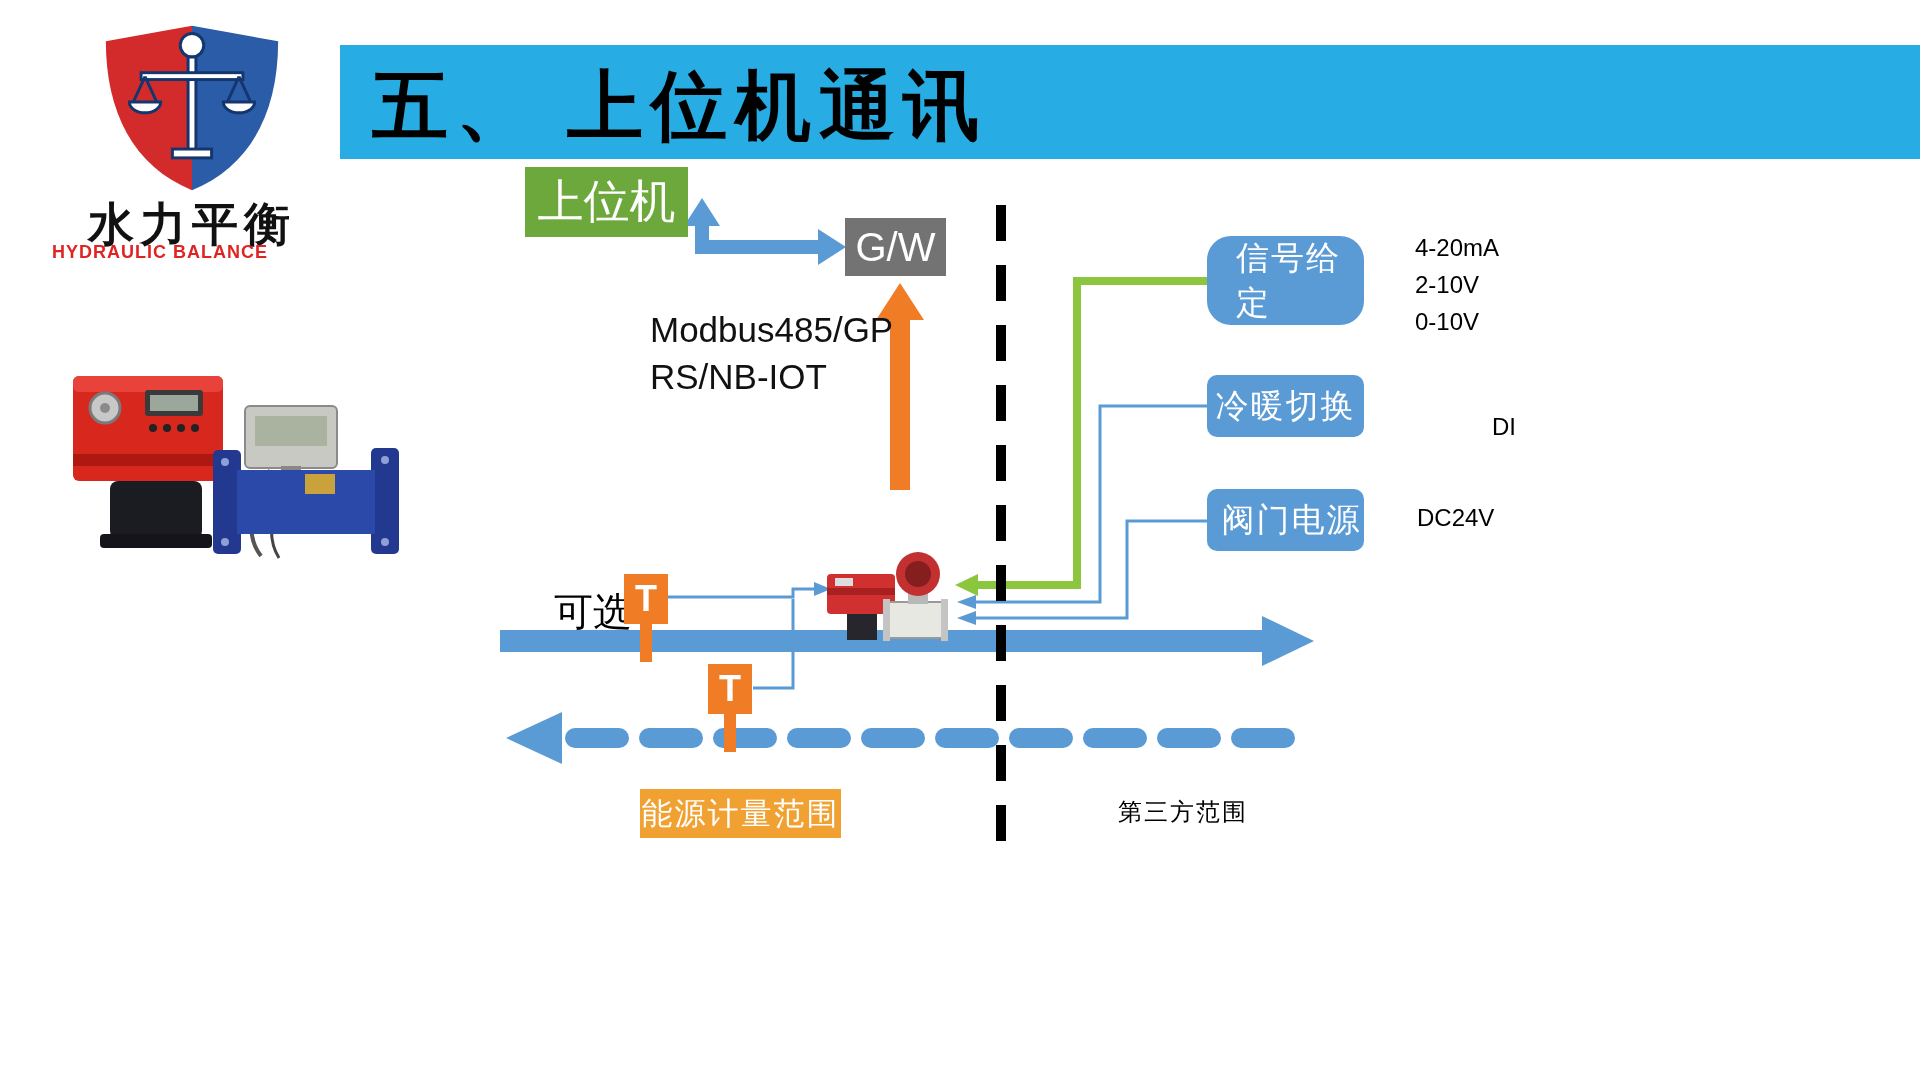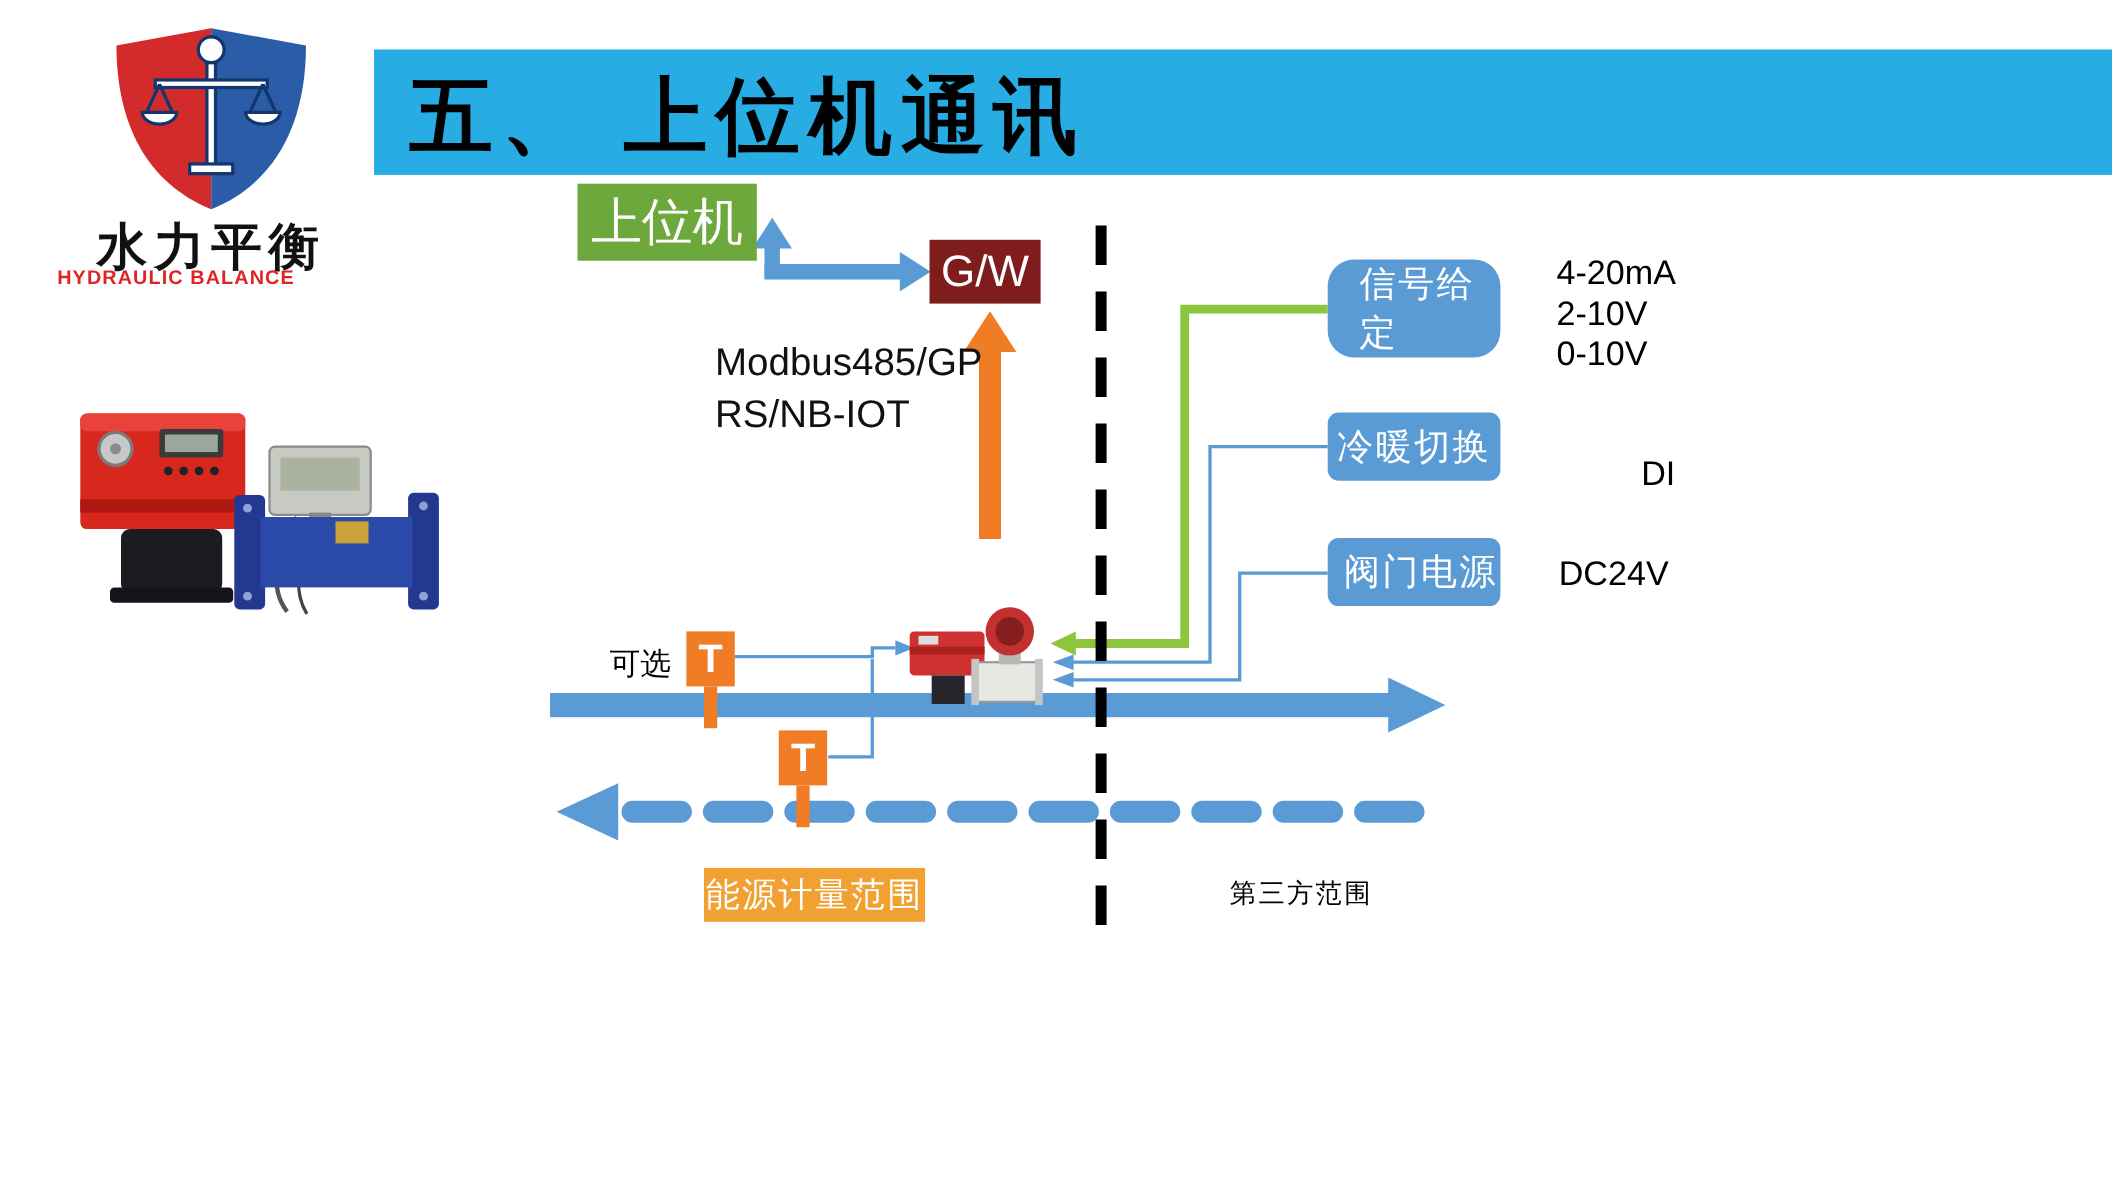--- a/index.html
+++ b/index.html
@@ -27,44 +27,44 @@
     font-family:"Liberation Sans","DejaVu Sans",sans-serif;
   }
   .logo-en {
     left:52px; top:242px; width:280px; text-align:left; z-index:2;
     font-weight:700; font-size:18px; letter-spacing:1px; color:#E02424;
   }
 
   
   .host-box { left:525px; top:167px; width:163px; height:70px; background:#6CA83C; color:#fff;
     font-family:"Liberation Serif","DejaVu Serif",serif; font-size:46px; z-index:2; }
-  .gw-box { left:845px; top:218px; width:101px; height:58px; background:#7f1d1d; color:#fff;
+  .gw-box { left:845px; top:218px; width:101px; height:58px; background:#737373; color:#fff;
     font-size:40px; z-index:2; }
   .protocol { left:650px; top:306px; font-size:35px; line-height:47px; color:#111; z-index:2; }
 
   .blue-node { background:#5B9BD5; color:#fff; z-index:2;
     font-family:"Liberation Serif","DejaVu Serif",serif; font-size:33px; letter-spacing:2px; }
   .node-signal { left:1207px; top:236px; width:157px; height:89px; border-radius:24px;padding-left:29px; }
   .node-mode   { left:1207px; top:375px; width:157px; height:62px; border-radius:10px; }
   .node-valvep { left:1207px; top:489px; width:157px; height:62px; border-radius:10px;padding-left:12px; }
 
-  .io-label { color:#000; font-size:31px; z-index:2; }
+  .io-label { color:#000; font-size:24px; z-index:2; }
   .signal-values { left:1415px; top:229px; line-height:37px; }
   .di-label    { left:1492px; top:389px;margin-top:24px; }
   .dc24v-label { left:1417px; top:504px; }
 
   
   .t-box { width:44px; height:50px; background:#F07D26; color:#fff; font-weight:700;
     font-size:36px; z-index:4; }
   .t1 { left:624px; top:574px; }
   .t2 { left:708px; top:664px; }
   .t-stem { position:absolute; left:16px; top:50px; width:12px; height:38px; background:#F07D26; }
 
   .optional-label { left:554px; top:585px; font-family:"Liberation Serif","DejaVu Serif",serif;
-    font-size:28px; color:#000; z-index:2; }
+    font-size:39px; color:#000; z-index:2; }
   .energy-box { left:640px; top:789px; width:201px; height:49px; background:#F0A132; color:#fff;
     font-family:"Liberation Serif","DejaVu Serif",serif; font-size:31px; letter-spacing:2px; z-index:2; }
   .third-party { left:1118px; top:796px; font-family:"Liberation Serif","DejaVu Serif",serif;
     font-size:24px; color:#000; letter-spacing:2px; z-index:2; }
 
   .connectors { left:0; top:0; z-index:1; }
   .product-photo { left:55px; top:358px; width:345px; height:240px; z-index:1; }
   .valve-device { left:823px; top:550px; width:140px; height:100px; z-index:3; }
 </style>
 </head>

